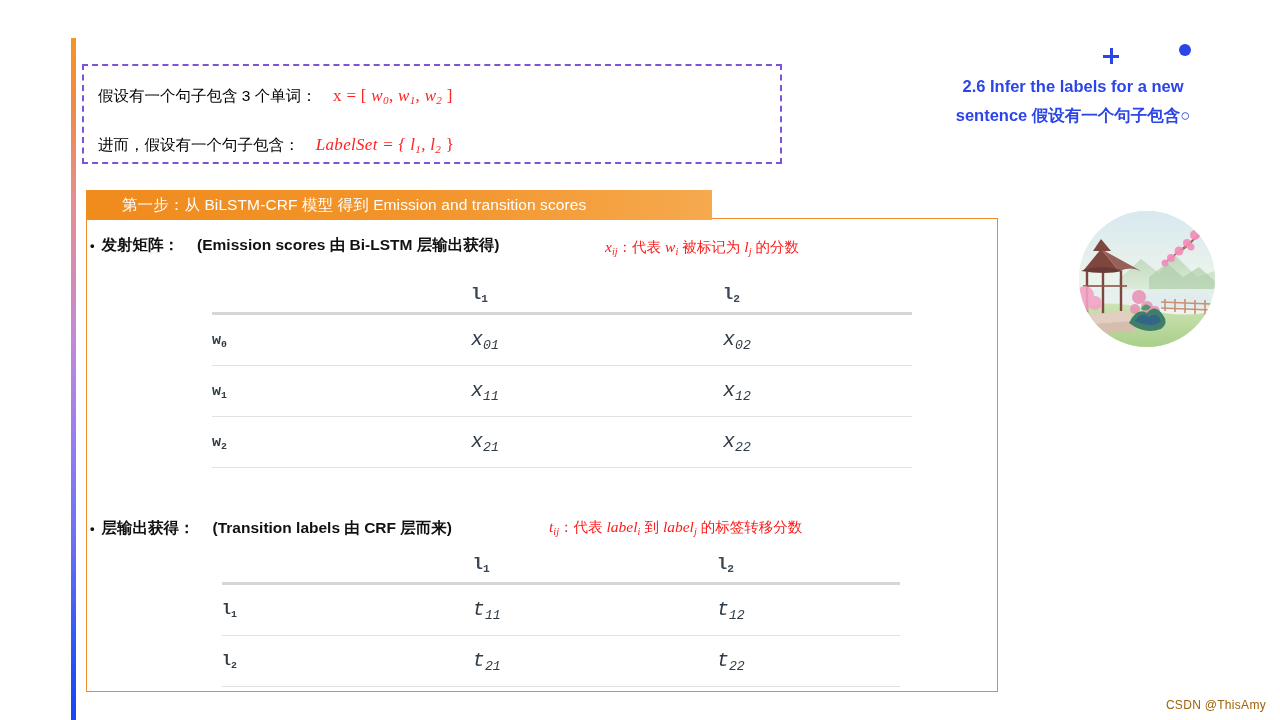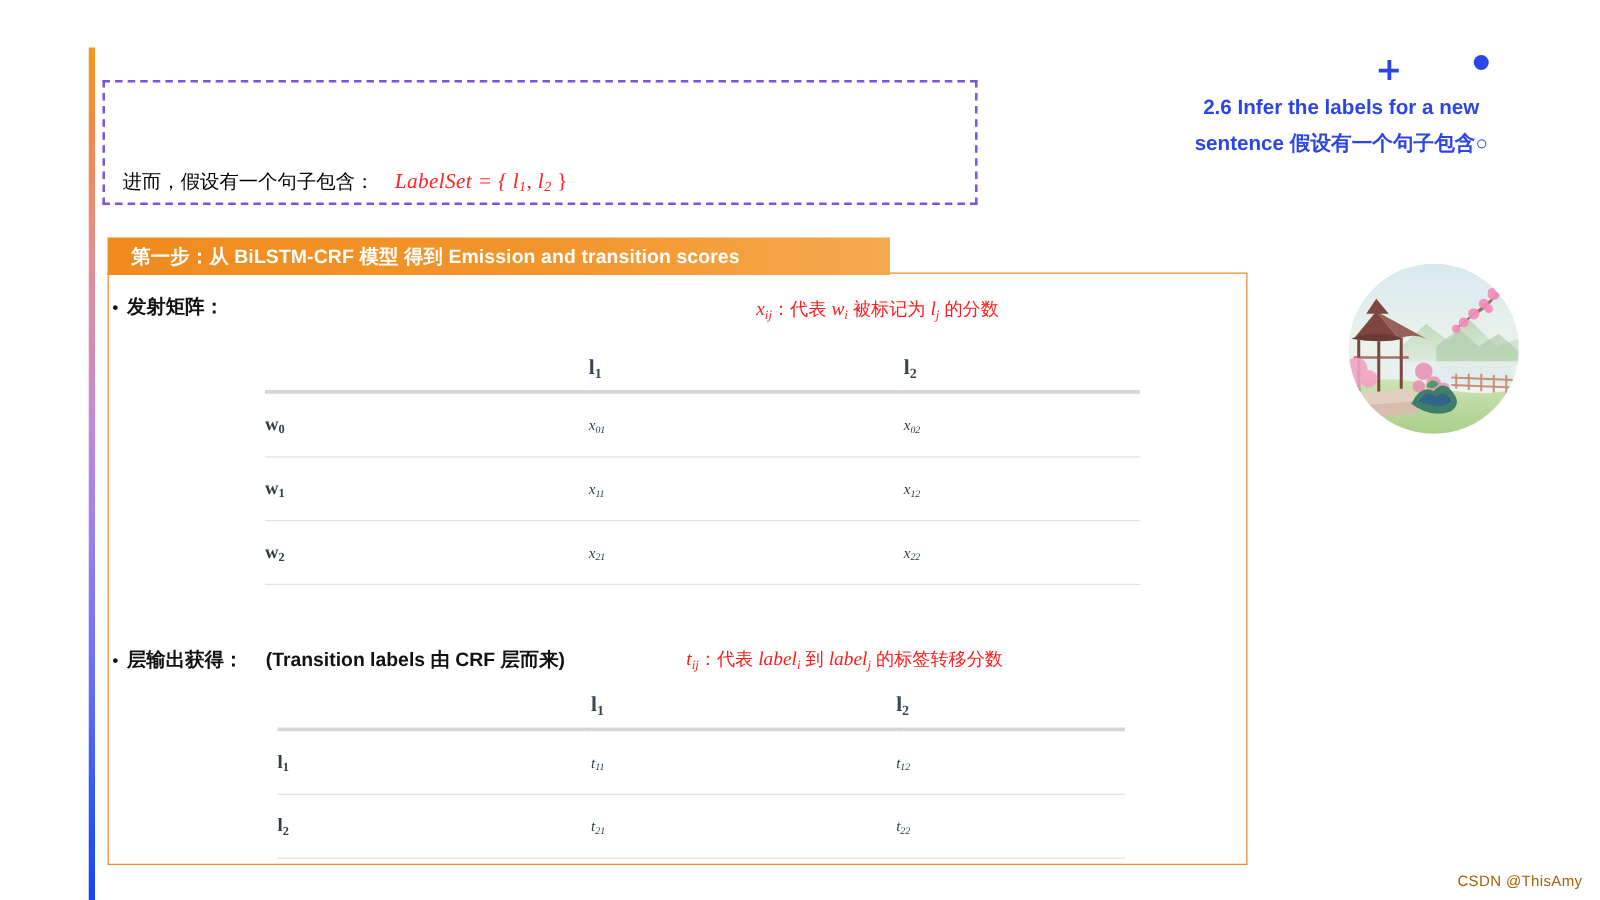--- a/index.html
+++ b/index.html
@@ -81,23 +81,23 @@
   .step-header {
     position: absolute;
     left: 86px;
     top: 190px;
     width: 626px;
     height: 30px;
     background: linear-gradient(to right, #f08b1d 0%, #f2952c 55%, #f6a94e 100%);
     display: flex;
     align-items: center;
     color: #ffffff;
-    font-weight: bold;
+    font-weight: normal;
     font-size: 15.5px;
-    padding-left: 19px;
+    padding-left: 36px;
     box-sizing: border-box;
     letter-spacing: 0.1px;
   }
 
   
   .bullet-row {
     position: absolute;
     display: flex;
     align-items: baseline;
     white-space: nowrap;
@@ -125,21 +125,21 @@
 
   #emission-bullet { left: 90px; top: 235px; }
   #emission-note   { left: 605px; top: 238px; }
   #transition-bullet { left: 90px; top: 518px; }
   #transition-note   { left: 549px; top: 518px; }
 
   
   .score-table {
     position: absolute;
     border-collapse: collapse;
-    font-family: Liberation Serif, serif;
+    font-family: Liberation Mono, monospace;
     color: #2f3b45;
   }
   #emission-table { left: 212px; top: 278px; width: 700px; }
   #transition-table { left: 222px; top: 548px; width: 678px; }
 
   .score-table th, .score-table td {
     padding: 0;
     font-weight: normal;
     font-size: 16px;
     height: 50px;
@@ -159,21 +159,21 @@
     font-size: 17px;
     color: #3a4654;
   }
   .row-label {
     font-weight: bold;
     font-size: 15px;
     color: #2f3b45;
   }
   .cell-val {
     font-style: italic;
-    font-size: 12px;
+    font-size: 20px;
     color: #2f3b45;
     margin-top: 12px;
   }
   .pad-left { padding-left: 4px; }
 
   
   .rt-heading {
     position: absolute;
     left: 918px;
     top: 72px;
@@ -231,36 +231,41 @@
     font-size: 12px;
     letter-spacing: 0.3px;
   }
 </style>
 </head>
 <body>
 
 <div class="left-rail"></div>
 
 <div class="premise-box">
+  <div class="premise-line l1">
+    <span>假设有一个句子包含 3 个单词：</span>
+    <span class="math-red"><span class="up">x = [ </span><span>w</span><sub>0</sub><span class="up">,&nbsp;</span><span>w</span><sub>1</sub><span class="up">,&nbsp;</span><span>w</span><sub>2</sub><span class="up"> ]</span></span>
+  </div>
   <div class="premise-line l2">
     <span>进而，假设有一个句子包含：</span>
     <span class="math-red"><span>LabelSet = { </span><span>l</span><sub>1</sub><span class="up">,&nbsp;</span><span>l</span><sub>2</sub><span class="up"> }</span></span>
   </div>
 </div>
 
 <div class="panel"></div>
 
 <div class="step-header">
   <span>第一步：从 BiLSTM-CRF 模型 得到 Emission and transition scores</span>
 </div>
 
 <div class="bullet-row" id="emission-bullet">
   <span class="dot">•</span>
   <span>发射矩阵：</span>
   <span class="sep"></span>
+  <span class="paren">(Emission scores 由 Bi-LSTM 层输出获得)</span>
 </div>
 
 <div class="note-red" id="emission-note"><span class="v">x</span><sub class="v">ij</sub><span class="cn">：代表 </span><span class="v">w</span><sub class="v">i</sub><span class="cn"> 被标记为 </span><span class="v">l</span><sub class="v">j</sub><span class="cn"> 的分数</span></div>
 
 <table class="score-table" id="emission-table">
   <thead>
     <tr>
       <th class="col-head c0"></th>
       <th class="col-head c1">
         <span class="hdr-label"><span>l</span><sub>1</sub></span>

